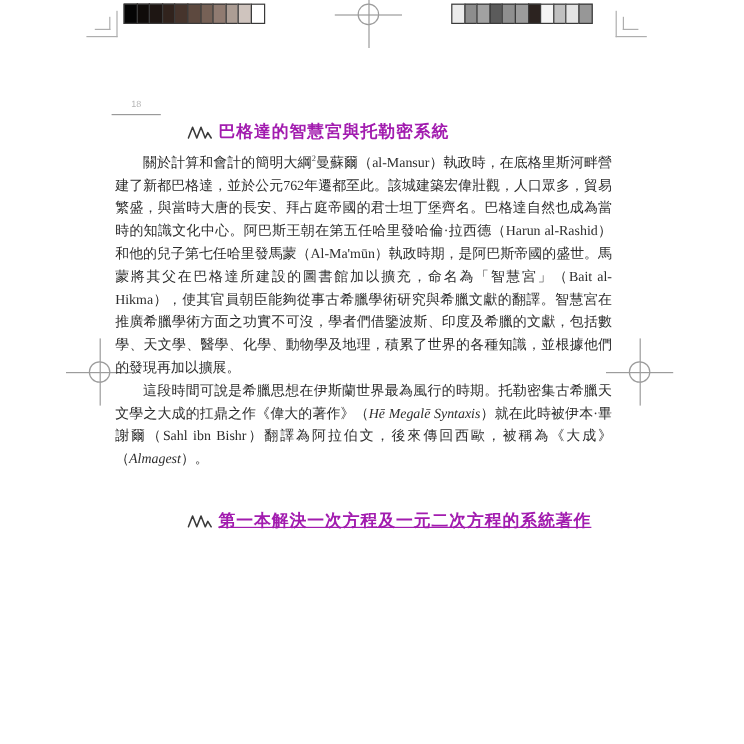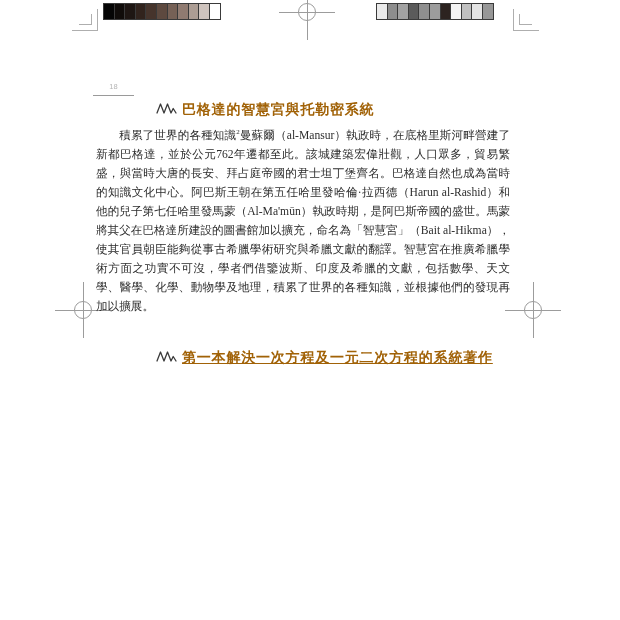--- a/index.html
+++ b/index.html
@@ -32,22 +32,22 @@
   .bl-o{left:72px;top:589px;width:26px;height:22px;border-right-width:1px;border-top-width:1px;}
   .bl-i{left:79px;top:595px;width:13px;height:11px;border-right-width:1px;border-top-width:1px;}
   .br-o{left:513px;top:589px;width:26px;height:22px;border-left-width:1px;border-top-width:1px;}
   .br-i{left:519px;top:595px;width:13px;height:11px;border-left-width:1px;border-top-width:1px;}
 
   
   .pagenum{position:absolute;left:93px;top:82px;width:41px;text-align:center;
            font-family:"Liberation Sans",sans-serif;font-size:7.5px;color:#b5b5b5;
            border-bottom:1px solid #9a9a9a;padding-bottom:4px;}
   .content{position:absolute;left:96px;top:99px;width:414px;color:#2d2d2d;}
-  .sec{display:flex;gap:5px;font-family:"Liberation Sans",sans-serif;
-       font-weight:bold;font-size:14px;color:#a16207;letter-spacing:0.8px;}
+  .sec{display:flex;align-items:center;gap:5px;font-family:"Liberation Sans",sans-serif;
+       font-weight:bold;font-size:14px;color:#a21caf;letter-spacing:0.8px;}
   .sec.h1{margin:2px 0 7px 60px;}
   .sec.h2{margin:33px 0 8px 60px;text-decoration:underline;}
   .wave{flex:0 0 auto;display:inline-block;}
   .content p{margin:0;font-size:11.6px;line-height:19px;text-align:justify;text-indent:2em;}
   .content p i{font-style:italic;}
   .content sup{font-size:7px;line-height:0;vertical-align:super;}
 
   
   .slug{position:absolute;top:597px;font-family:"Liberation Sans",sans-serif;
         font-size:7px;color:#9b9b9b;letter-spacing:0.3px;}
@@ -122,22 +122,23 @@
 
   <div class="content">
 
     <div class="sec h1">
       <svg class="wave" width="21" height="15" viewBox="0 0 21 15">
         <polyline points="1,12 4.5,3 8,12 11.5,3 15,12 17.2,7.5 20,12" fill="none" stroke="#3a3a3a" stroke-width="1.3" stroke-linejoin="round" stroke-linecap="round"></polyline>
       </svg>
       <span>巴格達的智慧宮與托勒密系統</span>
     </div>
 
-    <p><span>積累了世界的各種知識</span><sup>2</sup><span>曼蘇爾（al-Mansur）執政時，在底格里斯河畔營建了新都巴格達，並於公元762年遷都至此。該城建築宏偉壯觀，人口眾多，貿易繁盛，與當時大唐的長安、拜占庭帝國的君士坦丁堡齊名。巴格達自然也成為當時的知識文化中心。阿巴斯王朝在第五任哈里發哈倫·拉西德（Harun al-Rashid）和他的兒子第七任哈里發馬蒙（Al-Ma'mūn）執政時期，是阿巴斯帝國的盛世。馬蒙將其父在巴格達所建設的圖書館加以擴充，命名為「智慧宮」（Bait al-Hikma），使其官員朝臣能夠從事古希臘學術研究與希臘文獻的翻譯。智慧宮在推廣希臘學術方面之功實不可沒，學者們借鑒波斯、印度及希臘的文獻，包括數學、天文學、醫學、化學、動物學及地理，積累了世界的各種知識，並根據他們的發現再加以擴展。</span></p>
+    <p><span>關於計算和會計的簡明大綱</span><sup>2</sup><span>曼蘇爾（al-Mansur）執政時，在底格里斯河畔營建了新都巴格達，並於公元762年遷都至此。該城建築宏偉壯觀，人口眾多，貿易繁盛，與當時大唐的長安、拜占庭帝國的君士坦丁堡齊名。巴格達自然也成為當時的知識文化中心。阿巴斯王朝在第五任哈里發哈倫·拉西德（Harun al-Rashid）和他的兒子第七任哈里發馬蒙（Al-Ma'mūn）執政時期，是阿巴斯帝國的盛世。馬蒙將其父在巴格達所建設的圖書館加以擴充，命名為「智慧宮」（Bait al-Hikma），使其官員朝臣能夠從事古希臘學術研究與希臘文獻的翻譯。智慧宮在推廣希臘學術方面之功實不可沒，學者們借鑒波斯、印度及希臘的文獻，包括數學、天文學、醫學、化學、動物學及地理，積累了世界的各種知識，並根據他們的發現再加以擴展。</span></p>
 
+    <p><span>這段時間可說是希臘思想在伊斯蘭世界最為風行的時期。托勒密集古希臘天文學之大成的扛鼎之作《偉大的著作》（</span><i>Hē Megalē Syntaxis</i><span>）就在此時被伊本·畢謝爾（Sahl ibn Bishr）翻譯為阿拉伯文，後來傳回西歐，被稱為《大成》（</span><i>Almagest</i><span>）。</span></p>
 
     <div class="sec h2">
       <svg class="wave" width="21" height="15" viewBox="0 0 21 15">
         <polyline points="1,12 4.5,3 8,12 11.5,3 15,12 17.2,7.5 20,12" fill="none" stroke="#3a3a3a" stroke-width="1.3" stroke-linejoin="round" stroke-linecap="round"></polyline>
       </svg>
       <span>第一本解決一次方程及一元二次方程的系統著作</span>
     </div>
 
 
 

